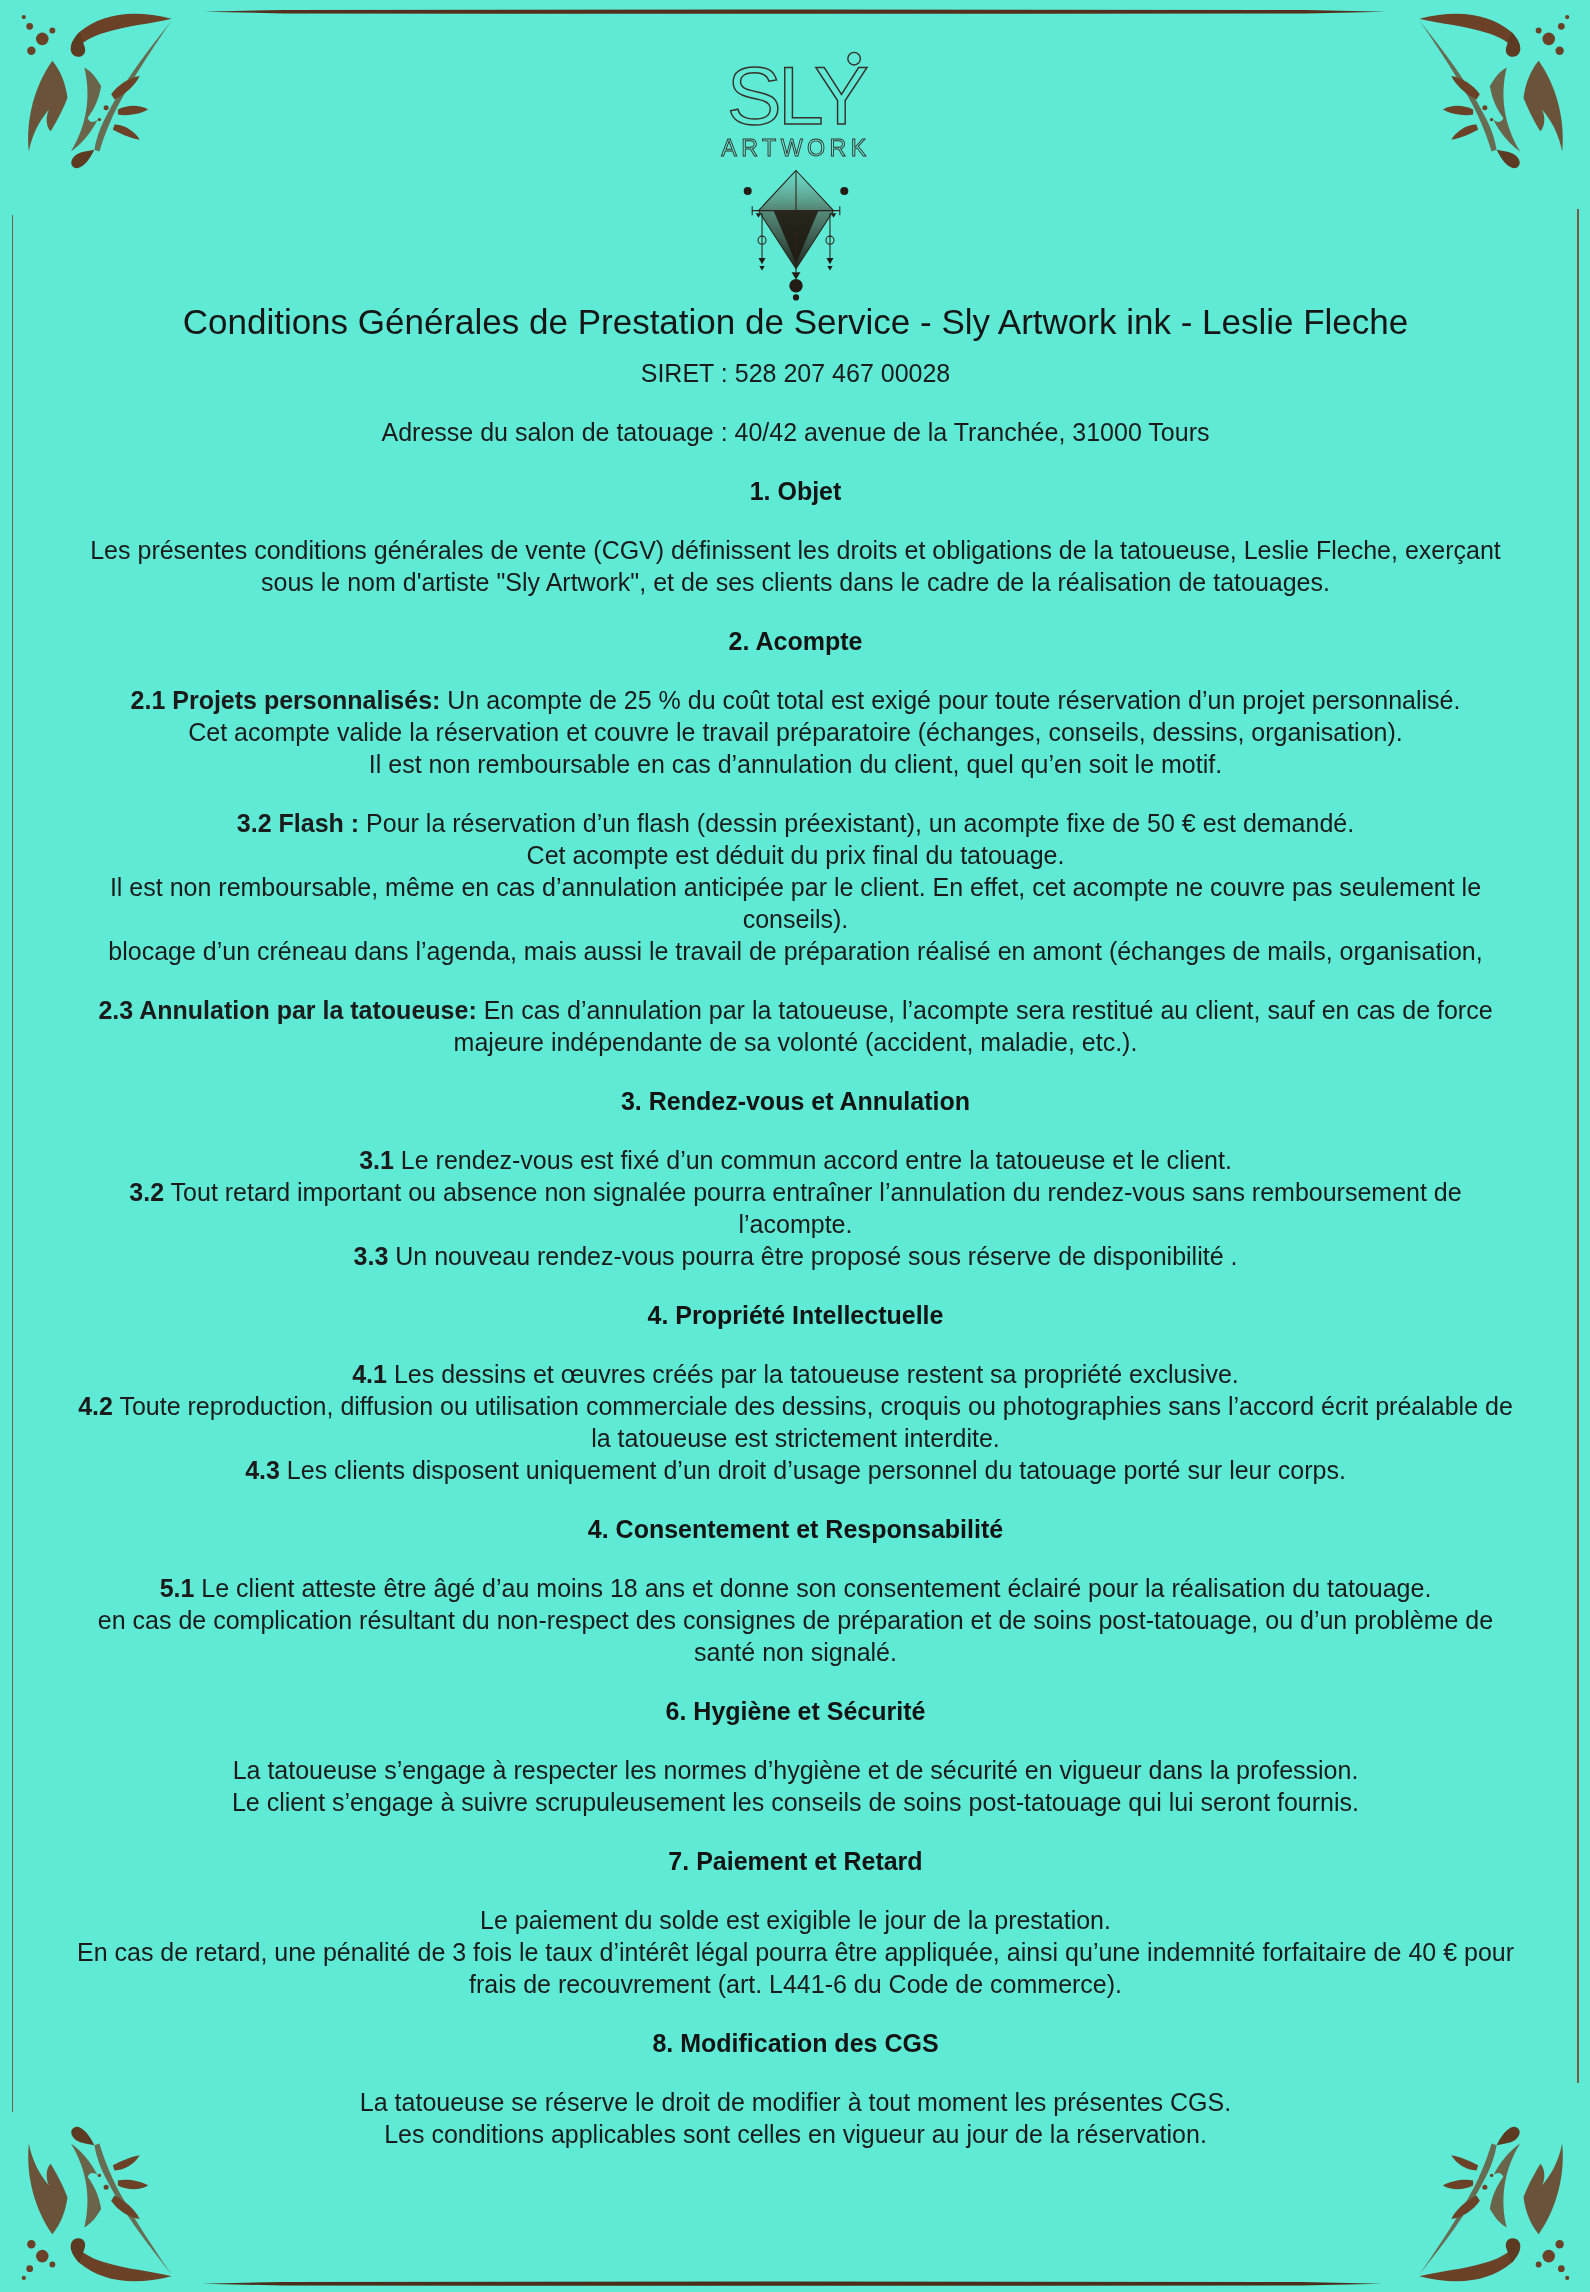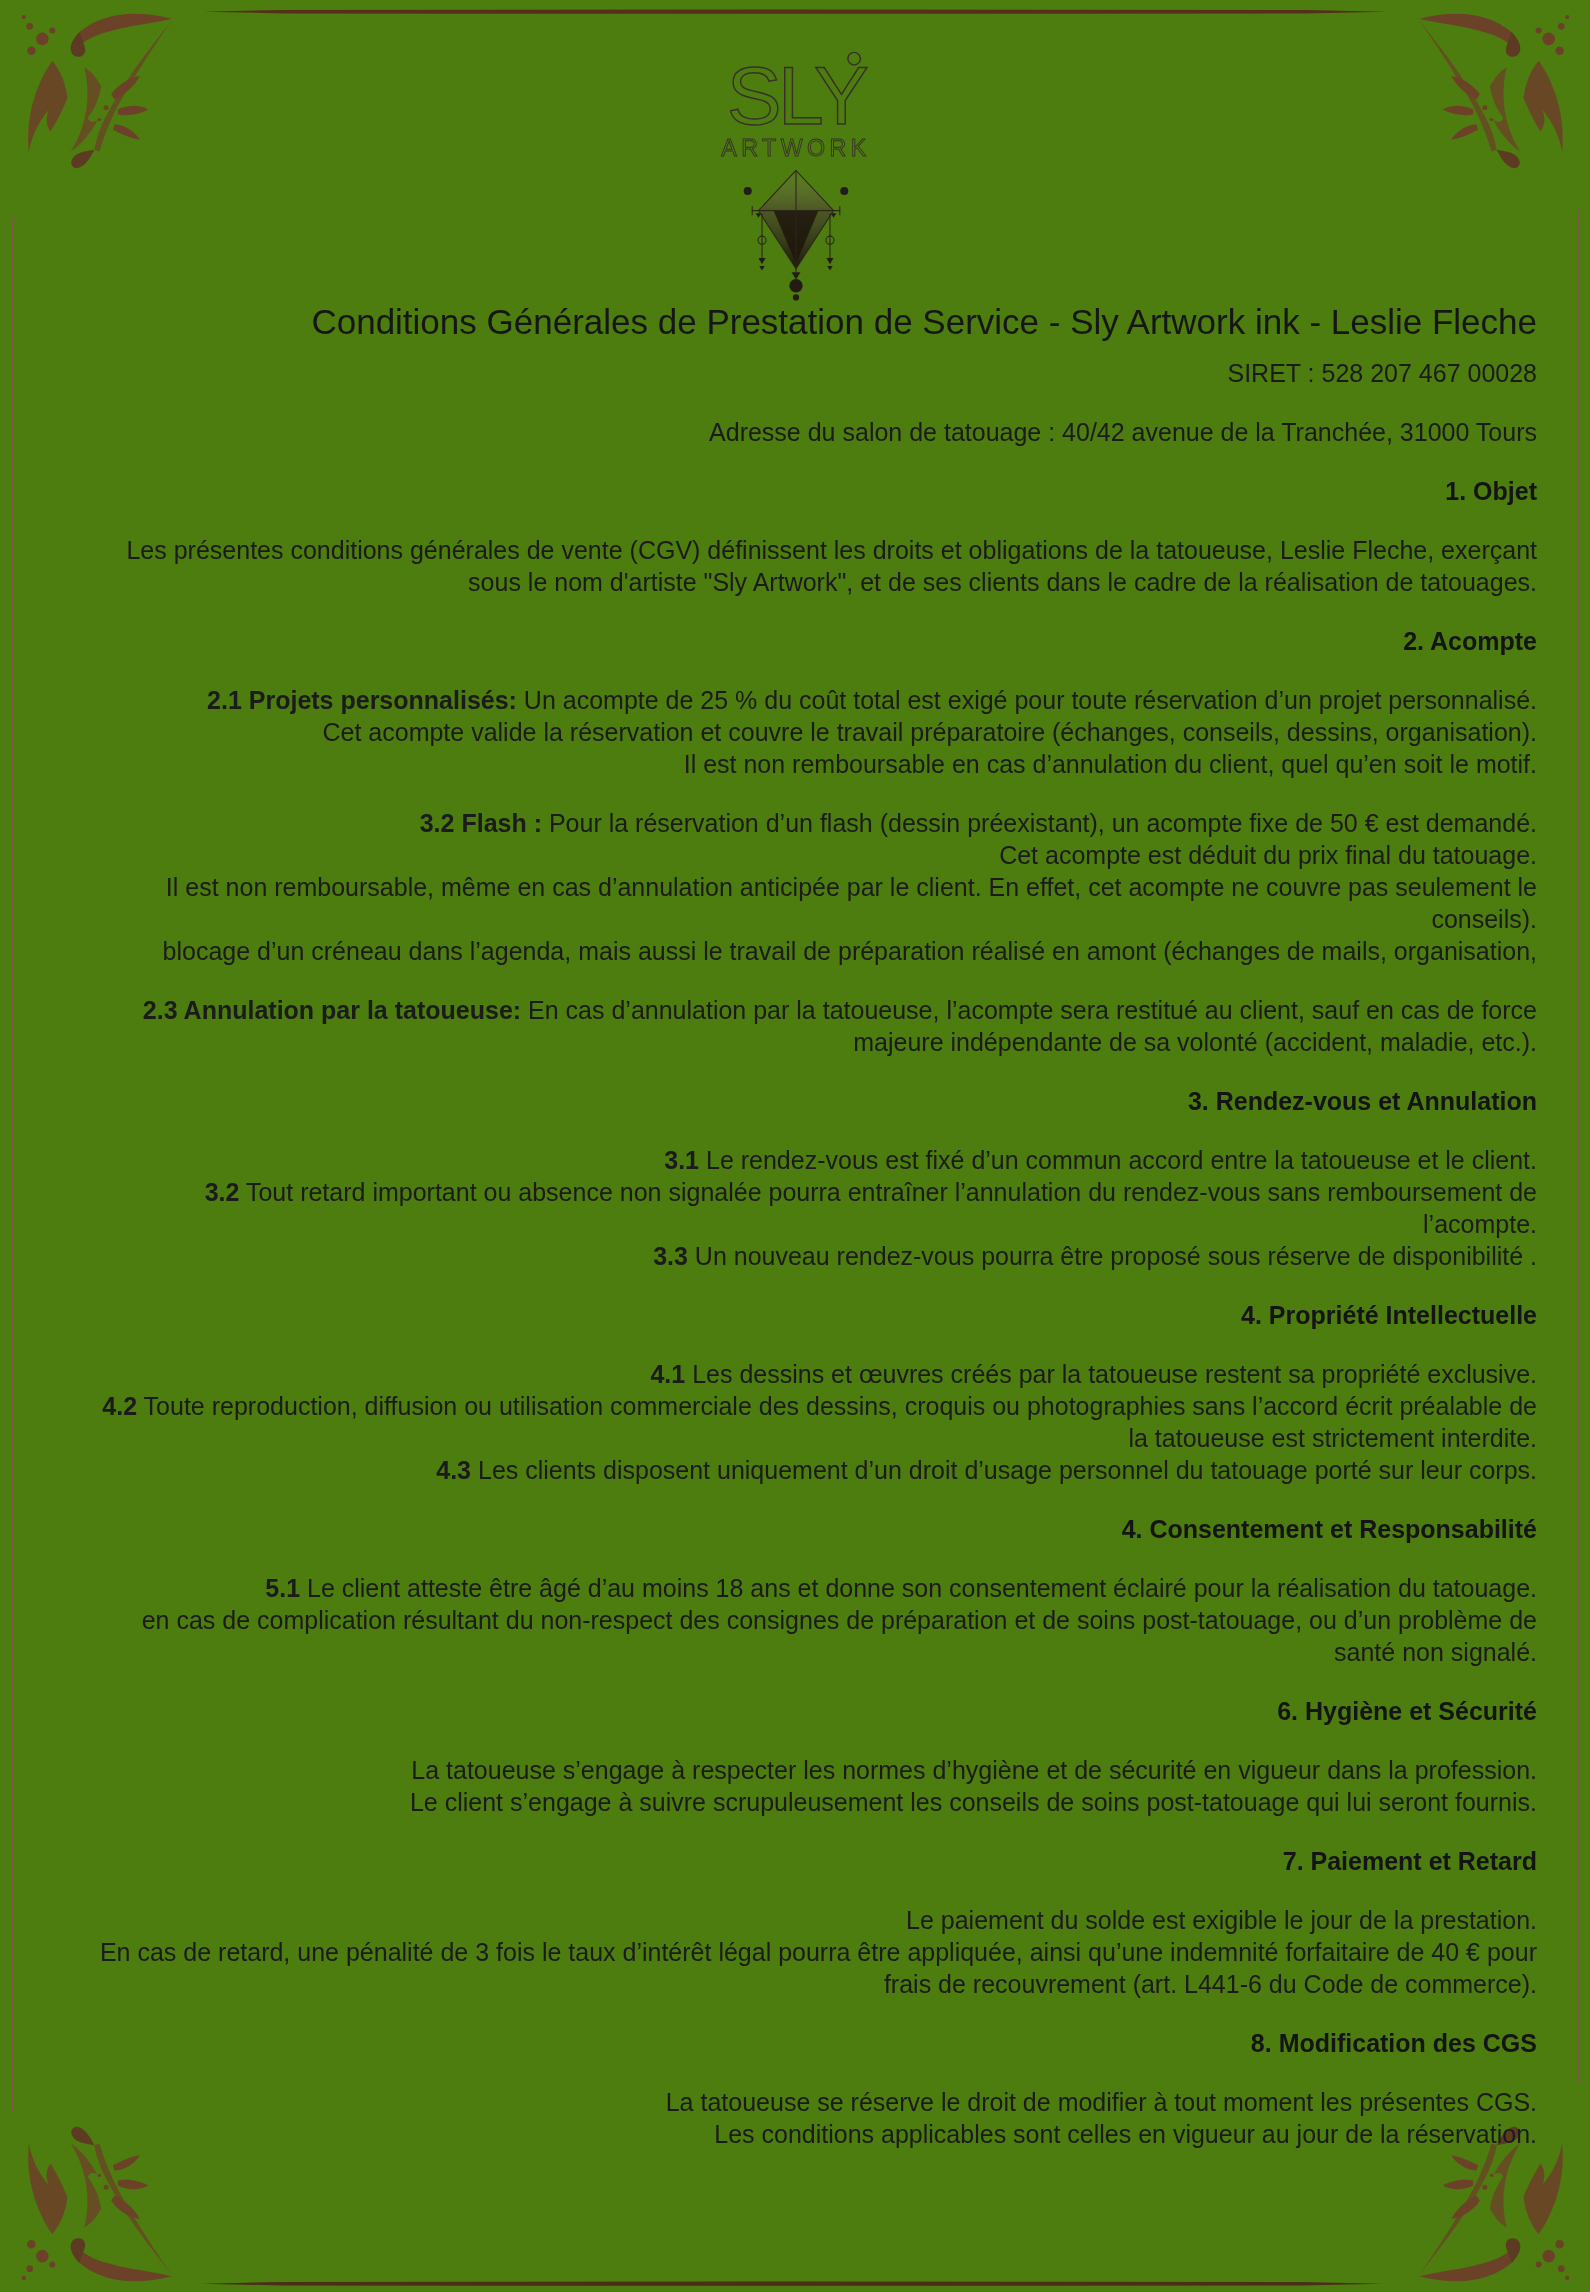--- a/index.html
+++ b/index.html
@@ -1,21 +1,21 @@
 <!DOCTYPE html>
 <html style="font-size:14.3px"><head>
 <meta charset="utf-8">
 <style>
   * { box-sizing: border-box; }
   html, body { margin: 0; padding: 0; background: #ffffff; }
   .page {
     position: relative;
     width: 1591px;
     height: 2293px;
-    background: #4d7c0f;
+    background: #5eead4;
     overflow: hidden;
     font-family: "Liberation Sans", sans-serif;
     color: #1b1b1b;
   }
   
   .rule { position: absolute; display: block; }
   .rule-top { left: 204px; top: 9px; }
   .rule-bottom { left: 202px; top: 2281px; }
   .side { position: absolute; width: 1.8px; background: #7b5a43; }
   .side-left { left: 11.6px; top: 215px; height: 1897px; }
@@ -35,21 +35,21 @@
     width: 152px;
     height: 254px;
     overflow: visible;
   }
   
   .content {
     position: absolute;
     left: 54px;
     right: 54px;
     top: 301px;
-    text-align: right;
+    text-align: center;
     font-size: 25px;
     line-height: 32px;
   }
   .title {
     font-size: 35px;
     line-height: 41px;
     margin: 0 0 15px 0;
     white-space: nowrap;
     color: #161616;
   }

